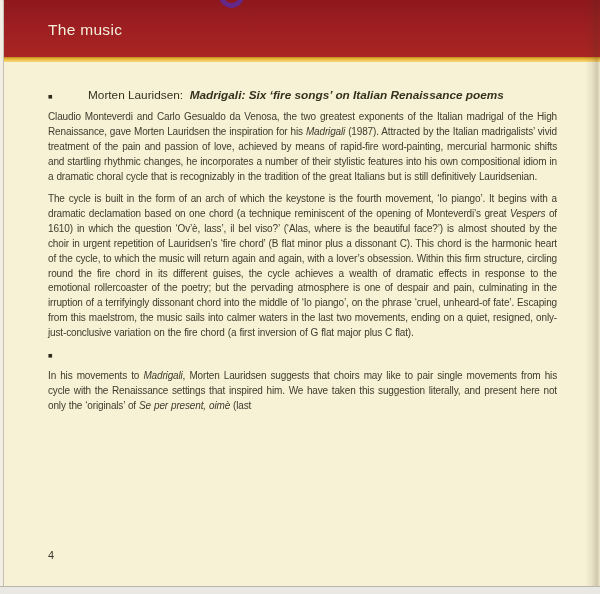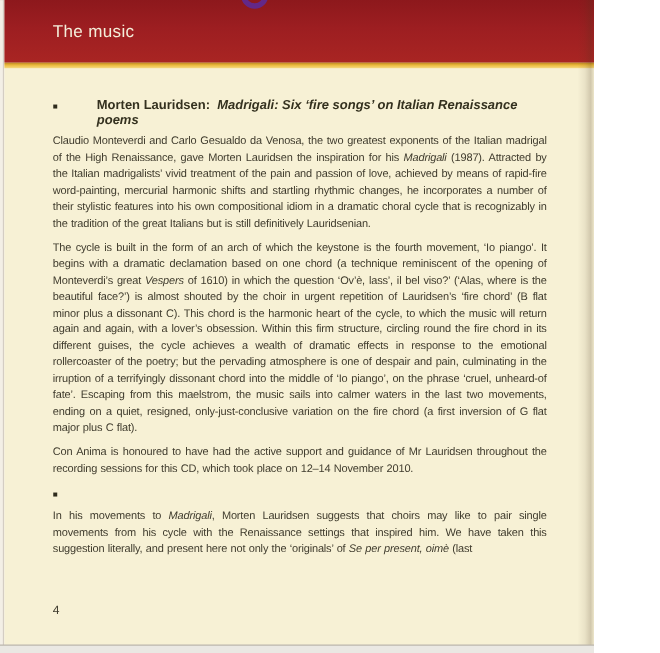--- a/index.html
+++ b/index.html
@@ -1,20 +1,20 @@
 <!DOCTYPE html>
 <html><head>
 <meta charset="utf-8">
 <style>
   * { box-sizing: border-box; }
   html, body { margin: 0; padding: 0; background: #ffffff; }
 
   .screen {
     position: relative;
-    width: 540px;
+    width: 600px;
     height: 594px;
     overflow: hidden;
     background: #f7f1d5;
     font-family: "Liberation Sans", sans-serif;
   }
 
   
   .header-band {
     position: absolute;
     top: 0; left: 0; right: 0;
@@ -128,25 +128,24 @@
   <div class="header-band">
     <span class="purple-mark"></span>
   </div>
   <span class="page-title">The music</span>
   <div class="gold-rule"></div>
 
   <div class="content">
       <div class="section">
         <div class="section-heading">
           <span class="bullet">■</span>
-          <span class="heading-text"><span style="font-weight: bold;">Morten Lauridsen:&nbsp; </span><span class="it" style="font-weight: bold;">Madrigali: Six ‘fire songs’ on Italian Renaissance poems</span></span>
+          <span class="heading-text"><span style="font-weight: normal;">Morten Lauridsen:&nbsp; </span><span class="it" style="font-weight: bold;">Madrigali: Six ‘fire songs’ on Italian Renaissance poems</span></span>
         </div>
         <p class="body-para"><span>Claudio Monteverdi and Carlo Gesualdo da Venosa, the two greatest exponents of the Italian madrigal of the High Renaissance, gave Morten Lauridsen the inspiration for his </span><span class="it">Madrigali</span><span> (1987). Attracted by the Italian madrigalists’ vivid treatment of the pain and passion of love, achieved by means of rapid-fire word-painting, mercurial harmonic shifts and startling rhythmic changes, he incorporates a number of their stylistic features into his own compositional idiom in a dramatic choral cycle that is recognizably in the tradition of the great Italians but is still definitively Lauridsenian.</span></p>
         <p class="body-para"><span>The cycle is built in the form of an arch of which the keystone is the fourth movement, ‘Io piango’. It begins with a dramatic declamation based on one chord (a technique reminiscent of the opening of Monteverdi’s great </span><span class="it">Vespers</span><span> of 1610) in which the question ‘Ov’è, lass’, il bel viso?’ (‘Alas, where is the beautiful face?’) is almost shouted by the choir in urgent repetition of Lauridsen’s ‘fire chord’ (B flat minor plus a dissonant C). This chord is the harmonic heart of the cycle, to which the music will return again and again, with a lover’s obsession. Within this firm structure, circling round the fire chord in its different guises, the cycle achieves a wealth of dramatic effects in response to the emotional rollercoaster of the poetry; but the pervading atmosphere is one of despair and pain, culminating in the irruption of a terrifyingly dissonant chord into the middle of ‘Io piango’, on the phrase ‘cruel, unheard-of fate’. Escaping from this maelstrom, the music sails into calmer waters in the last two movements, ending on a quiet, resigned, only-just-conclusive variation on the fire chord (a first inversion of G flat major plus C flat).</span></p>
-        <p class="body-para"><span>Con Anima is honoured to have had the active support and guidance of Mr Lauridsen throughout the recording sessions for this CD, which took place on 12–14 November 2010.</span></p>
       </div>
       <div class="section">
         <div class="section-heading">
           <span class="bullet">■</span>
         </div>
         <p class="body-para"><span>In his movements to </span><span class="it">Madrigali</span><span>, Morten Lauridsen suggests that choirs may like to pair single movements from his cycle with the Renaissance settings that inspired him. We have taken this suggestion literally, and present here not only the ‘originals’ of </span><span class="it">Se per present, oimè</span><span> (last</span></p>
       </div>
     </div>
 
   <span class="page-number">4</span>

